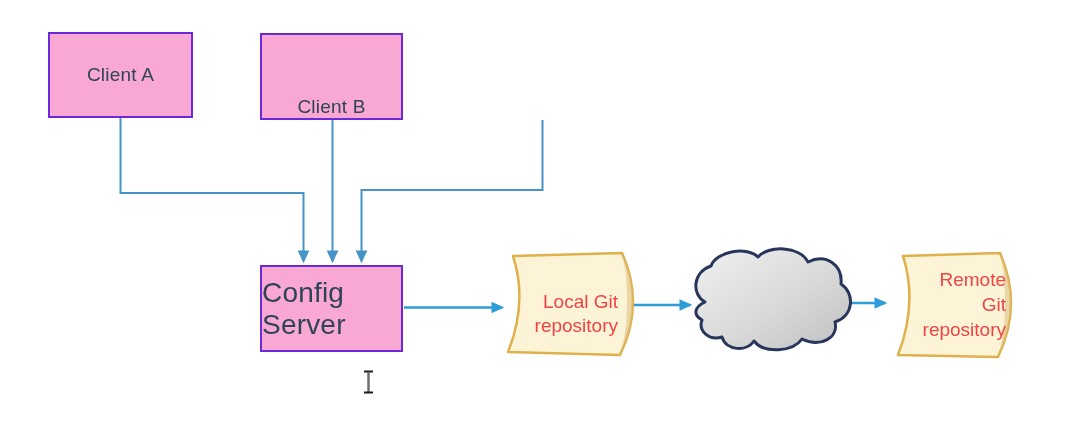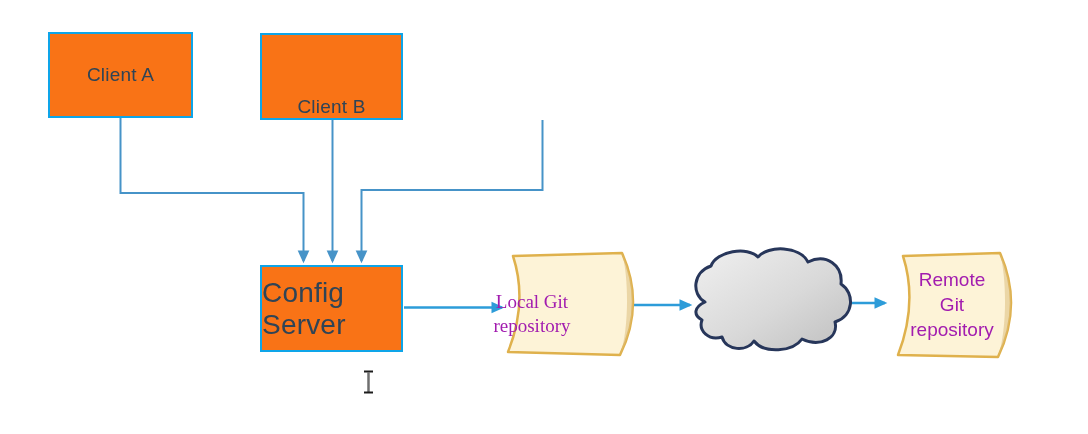--- a/index.html
+++ b/index.html
@@ -17,42 +17,42 @@
   }
   #wires {
     position: absolute;
     left: 0; top: 0;
     width: 1088px;
     height: 434px;
   }
   .node {
     position: absolute;
     box-sizing: border-box;
-    background: #f97316;
-    border: 2px solid #0ea5e9;
+    background: #f9a8d4;
+    border: 2px solid #6d28d9;
     display: flex;
     align-items: center;
     justify-content: center;
     color: #2f4456;
     font-size: 19px;
     letter-spacing: 0.2px;
   }
   #client-a { left: 48px;  top: 32px; width: 145px; height: 86px; }
   #client-b { left: 260px; top: 33px; width: 143px; height: 87px; align-items: flex-end; }
   #client-c { left: 472px; top: 33px; width: 141px; height: 87px; }
   #config-server { left: 260px; top: 265px; width: 143px; height: 87px; font-size: 28px; }
   .repo-label {
     position: absolute;
-    color: #a21caf;
+    color: #ef4444;
     font-size: 19px;
     line-height: 24px;
-    text-align: center;
+    text-align: right;
     white-space: pre-line;
   }
-  #local-git-label  { left: 476px; top: 290px; width: 112px; font-family: Liberation Serif, serif; }
+  #local-git-label  { left: 506px; top: 290px; width: 112px; }
   #remote-git-label { left: 898px; top: 267px; width: 108px; line-height: 25px; }
 </style>
 </head>
 <body>
 
 <div id="canvas">
 
   <svg id="wires" viewBox="0 0 1088 434" xmlns="http://www.w3.org/2000/svg">
     <defs>
       <marker id="ah-steel" viewBox="0 0 12 12" refX="9" refY="6" markerUnits="userSpaceOnUse" markerWidth="15" markerHeight="14" orient="auto">

